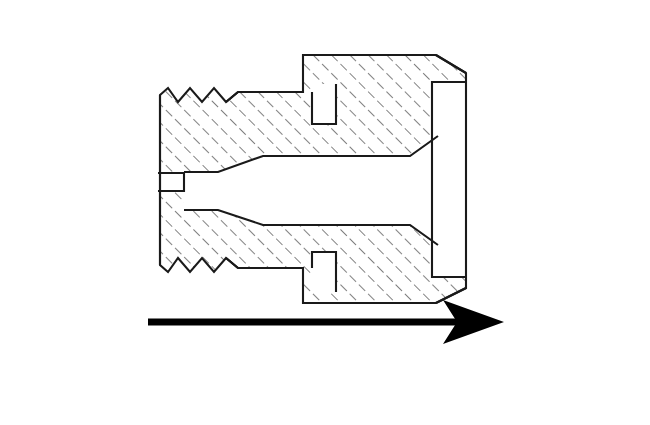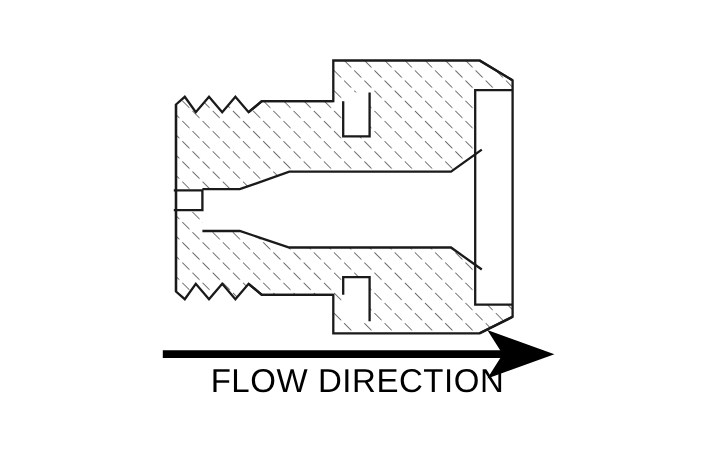--- a/index.html
+++ b/index.html
@@ -175,15 +175,14 @@
       <line x1="148" y1="322" x2="462" y2="322" stroke="#000000" stroke-width="7"></line>
       <path fill="#000000" stroke="none" d="
             M 504,322
             L 443,300
             L 457,322
             L 443,344
             Z"></path>
     </g>
   </svg>
 
-  <div class="flow-label">FLOW DIRECTION</div>
 
 </div>
 
 </body></html>

